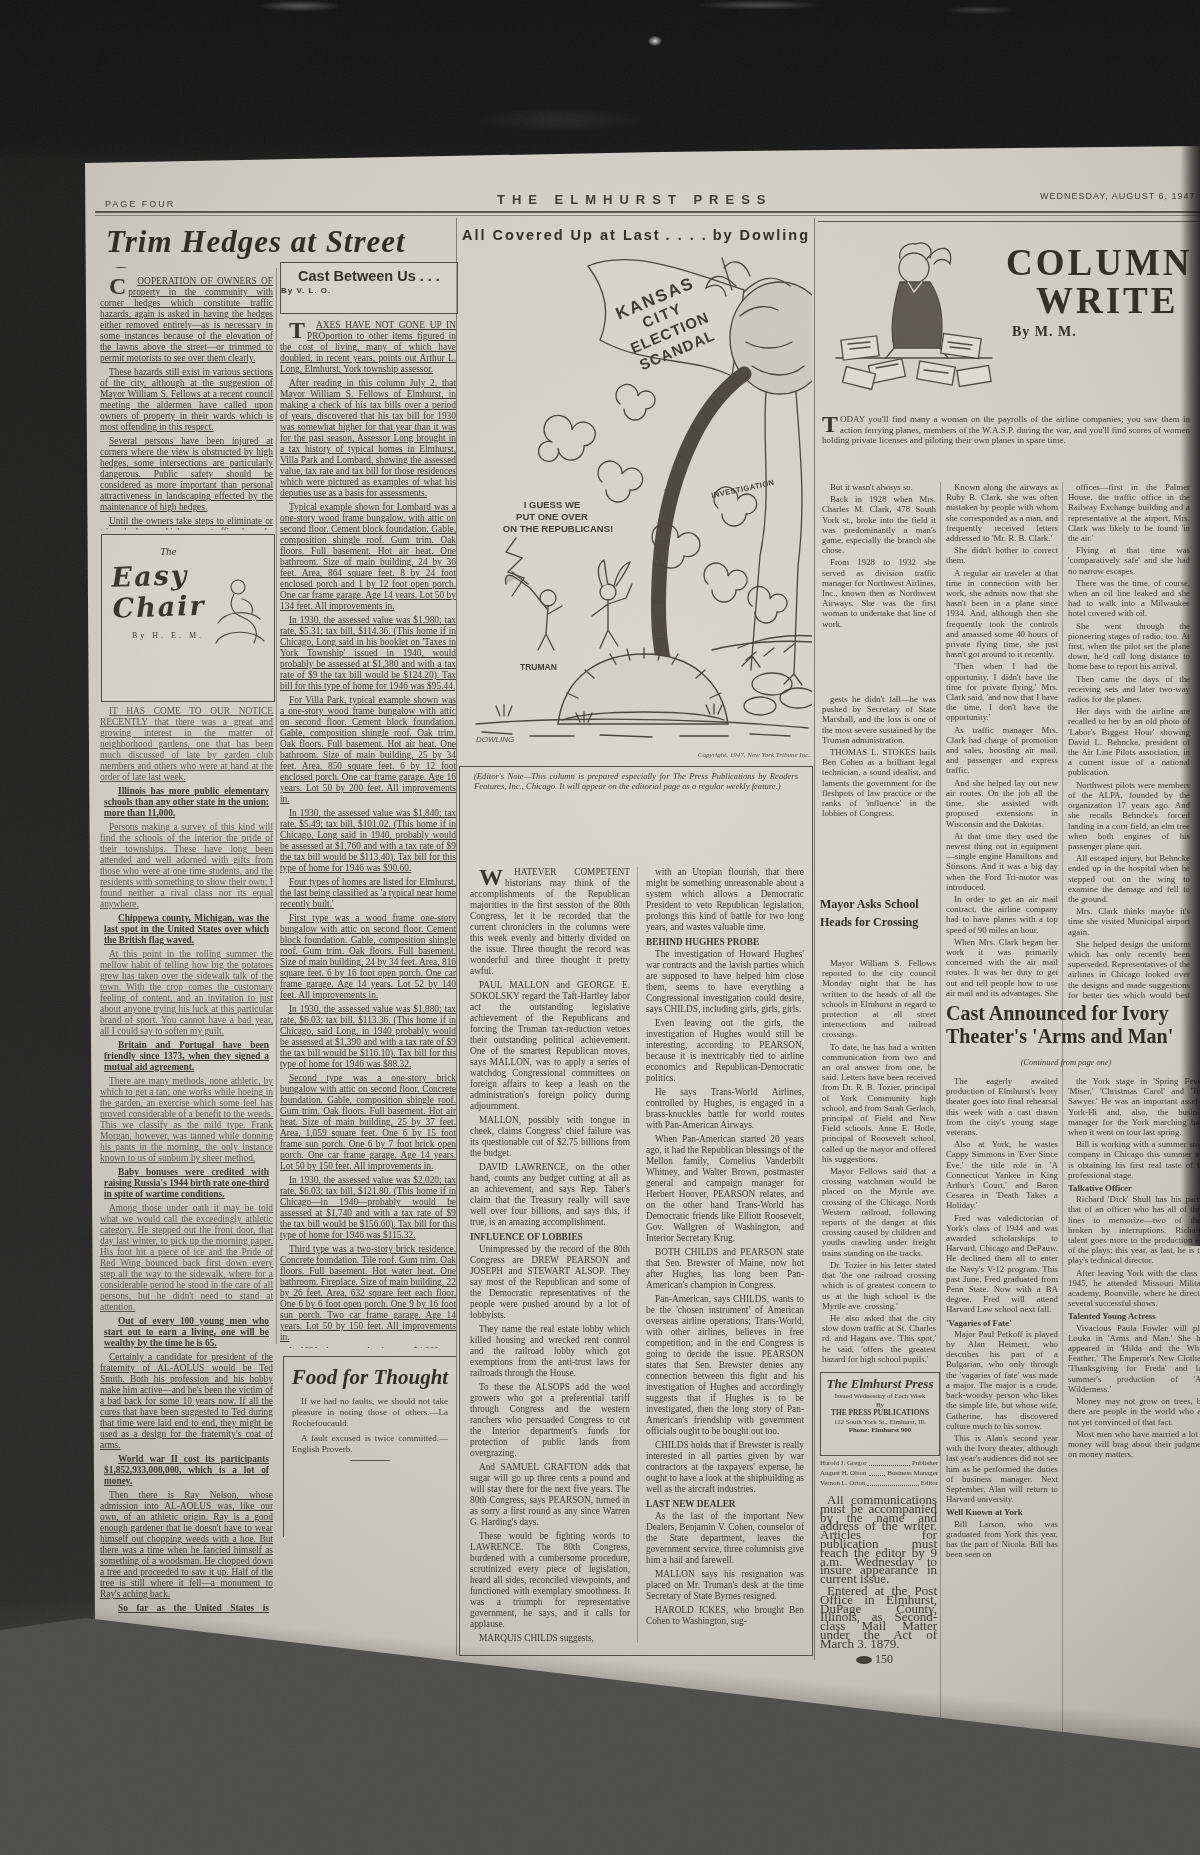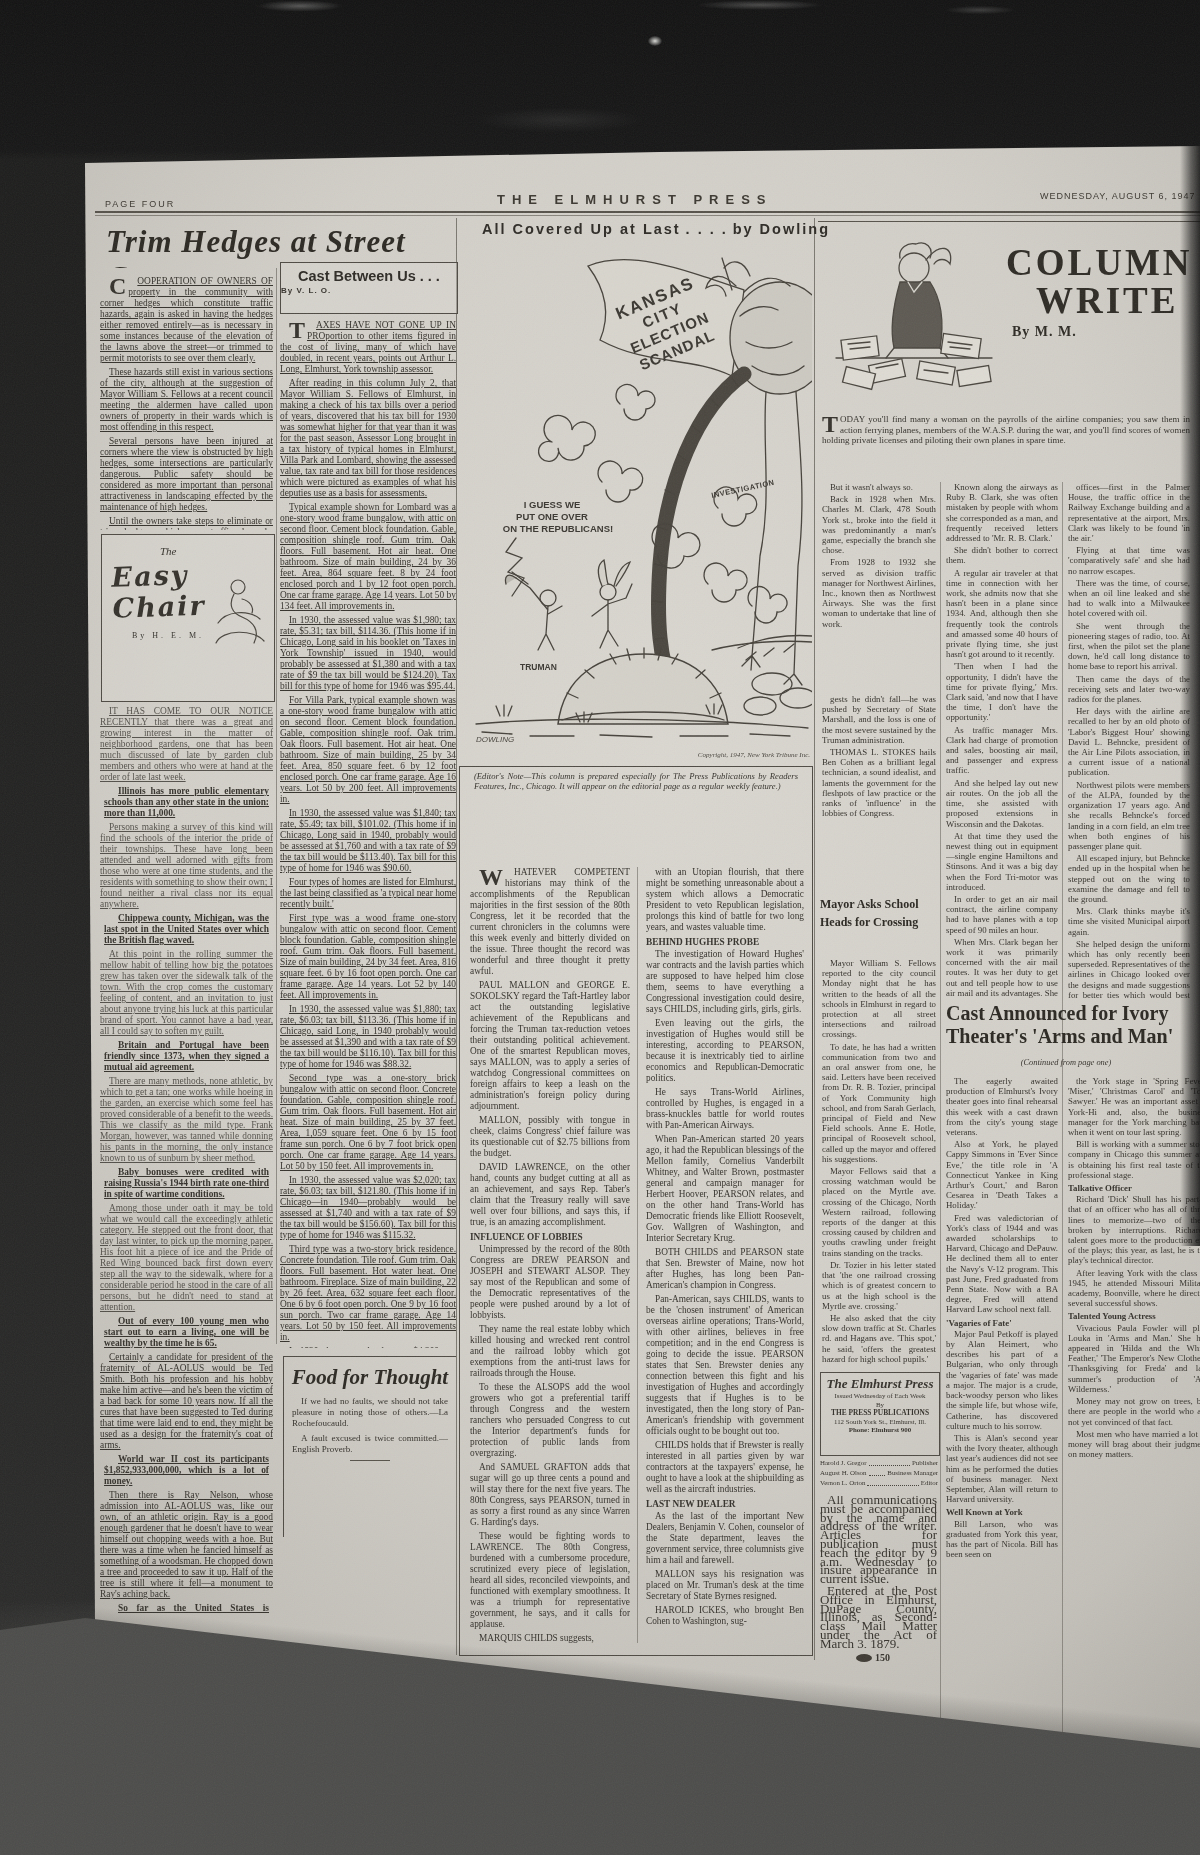--- a/index.html
+++ b/index.html
@@ -53,21 +53,21 @@
   #cast-cont{font-style:italic;font-size:8.4px;text-align:center;}
   #masthead-box{text-align:center;}
   #masthead-box .t{font-style:italic;font-weight:bold;font-size:13px;margin-top:3px;}
   #masthead-box .s{font-size:6.9px;line-height:8.6px;}
   #masthead-box .org{font-weight:bold;font-size:7.4px;}
   .staffrow{display:flex;font-size:6.9px;line-height:10px;}
   .staffrow .lead{flex:1;border-bottom:1px dotted #45413a;margin:0 2px 2px 2px;}
   #fineprint p{font-size:13px;line-height:8.8px;text-align:justify;margin:0 0 3px 0;text-indent:7px;}
   #bug{position:absolute;display:flex;align-items:center;gap:3px;}
   #bug .oval{width:16px;height:8px;border-radius:50%;background:#3f3b34;}
-  #bug .n{font-size:10px;font-weight:bold;}
+  #bug .n{font-size:12px;font-weight:normal;}
   
   #right-edge{position:absolute;left:1180px;top:146px;width:20px;height:1100px;
      background:linear-gradient(90deg,rgba(10,10,10,0) 0,rgba(10,10,10,.55) 55%,rgba(10,10,10,.85) 100%);}
   #bottom-dark{position:absolute;left:0;top:0;width:1200px;height:1855px;
      clip-path:polygon(0 1630px,85px 1618px,1200px 1748px,1200px 1855px,0 1855px);
      background:#4c4c4a;}
   #bottom-shadow{position:absolute;left:-30px;top:1594px;width:1320px;height:46px;
      background:linear-gradient(180deg,rgba(20,20,18,0),rgba(20,20,18,.4));
      transform:rotate(5.9deg);transform-origin:0 100%;}
   #top-smudge{position:absolute;left:0;top:0;width:1200px;height:150px;
@@ -161,21 +161,21 @@
 
     <div class="blk" id="fft-box" style="left:283px;top:1356px;width:172px;height:180px;border-top:1.5px solid #4e4a43;border-left:1px solid #4e4a43;">
       <div class="t headline-italic">Food for Thought</div>
       <div>
           <p class="p">If we had no faults, we should not take pleasure in noting those of others.—La Rochefoucauld.</p>
           <p class="p">A fault excused is twice committed.—English Proverb.</p>
         </div>
       <div class="div"></div>
     </div>
 
-    <div class="blk" id="cart-caption" style="left:482px;top:221px;width:348px;height:22px;">
+    <div class="blk" id="cart-caption" style="left:462px;top:221px;width:348px;height:22px;align-items:flex-end;">
       <span>All Covered Up at Last</span>
       <span>. . . .</span>
       <span>by Dowling</span>
     </div>
     <svg class="blk" style="left:460px;top:246px;" width="352" height="502" viewBox="0 0 352 502">
       <g stroke="#46423b" fill="none" stroke-width="1.3" stroke-linecap="round">
 
         <path d="M128,20 C168,4 214,20 284,44 L272,130 C230,110 188,120 140,94 C151,68 146,44 128,20 Z" fill="#d8d5cd"></path>
         <path d="M262,12 L272,44"></path>
 
@@ -399,21 +399,21 @@
       <span class="n">150</span>
     </div>
 
     <div class="blk" id="cast-head" style="left:946px;top:1002px;width:256px;height:50px;">
       <div>Cast Announced for Ivory</div>
       <div>Theater's 'Arms and Man'</div>
     </div>
     <div class="blk" id="cast-cont" style="left:946px;top:1058px;width:240px;height:12px;">(Continued from page one)</div>
     <div class="blk ncol" style="left:946px;top:1076px;width:112px;height:662px;">
         <p class="blur">The eagerly awaited production of Elmhurst's Ivory theater goes into final rehearsal this week with a cast drawn from the city's young stage veterans.</p>
-        <p class="p">Also at York, he played Cappy Simmons in 'Ever Since Eve,' the title role in 'A Connecticut Yankee in King Arthur's Court,' and Baron Cesarea in 'Death Takes a Holiday.'</p>
+        <p class="p">Also at York, he wastes Cappy Simmons in 'Ever Since Eve,' the title role in 'A Connecticut Yankee in King Arthur's Court,' and Baron Cesarea in 'Death Takes a Holiday.'</p>
         <p class="p">Fred was valedictorian of York's class of 1944 and was awarded scholarships to Harvard, Chicago and DePauw. He declined them all to enter the Navy's V-12 program. This past June, Fred graduated from Penn State. Now with a BA degree, Fred will attend Harvard Law school next fall.</p>
         <p class="sub">'Vagaries of Fate'</p>
         <p class="p">Major Paul Petkoff is played by Alan Heimert, who describes his part of a Bulgarian, who only through the 'vagaries of fate' was made a major. The major is a crude, back-woodsy person who likes the simple life, but whose wife, Catherine, has discovered culture much to his sorrow.</p>
         <p class="p">This is Alan's second year with the Ivory theater, although last year's audiences did not see him as he performed the duties of business manager. Next September, Alan will return to Harvard university.</p>
         <p class="sub">Well Known at York</p>
         <p class="p">Bill Larson, who was graduated from York this year, has the part of Nicola. Bill has been seen on</p>
       </div>
     <div class="blk ncol" style="left:1068px;top:1076px;width:140px;height:672px;">
         <p class="p">the York stage in 'Spring Fever,' 'Miser,' 'Christmas Carol' and 'Tom Sawyer.' He was an important asset to York-Hi and, also, the business manager for the York marching band when it went on tour last spring.</p>
         <p class="p">Bill is working with a summer stock company in Chicago this summer and is obtaining his first real taste of the professional stage.</p>

